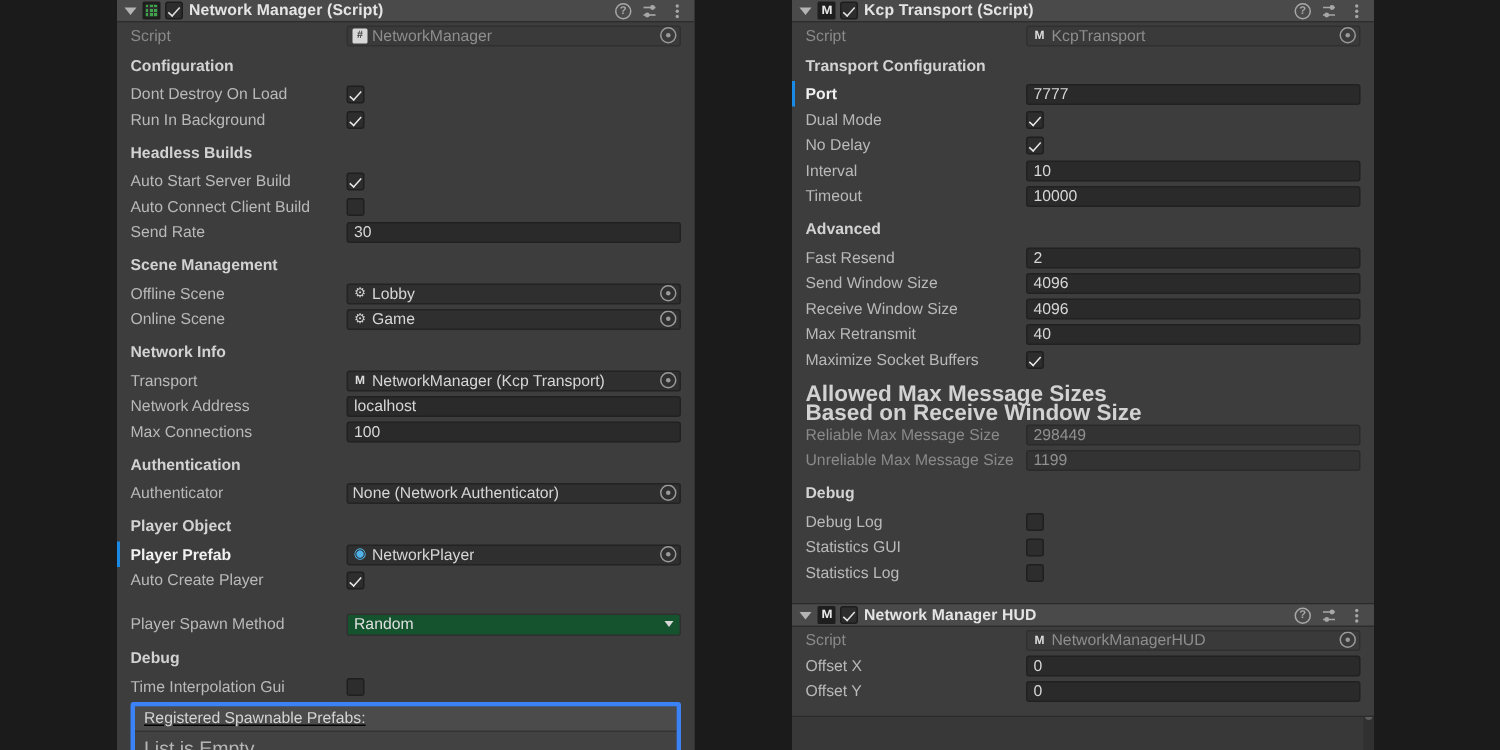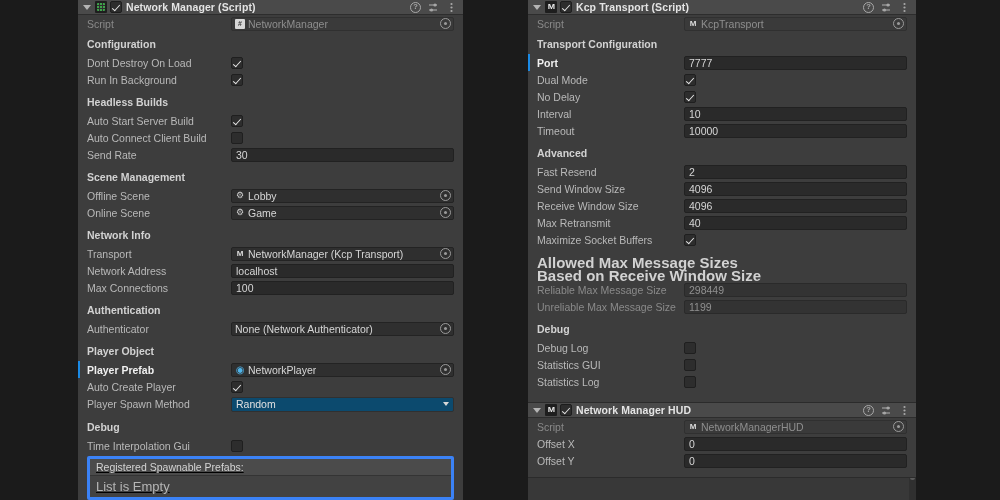--- a/index.html
+++ b/index.html
@@ -96,21 +96,21 @@
   .header-icons { margin-left: auto; display: flex; align-items: center; gap: 7px; padding-right: 6px; }
   .hicon { width: 11px; height: 11px; position: relative; opacity: .85; }
   .hicon.help {
     border: 1.3px solid #b8b8b8; border-radius: 50%;
     font-size: 7.5px; color: #b8b8b8; text-align: center; line-height: 8.5px; font-weight: bold;
   }
   .hicon.preset svg, .hicon.menu svg { display: block; }
 
   
   .row { position: relative; display: flex; align-items: center; height: 17px; padding-left: 9px; }
-  .row.tall { height: 18px; }
+  .row.tall { height: 18px; margin-top: 12px; }
   .section-label {
     font-size: 10.5px; font-weight: bold; color: #d2d2d2;
     white-space: nowrap;
   }
   .section-row { height: 18px; padding-top: 2px; align-items: flex-start; }
   .prop-label {
     font-size: 10.5px; color: #b9b9b9; white-space: nowrap;
     flex: 0 0 auto;
   }
   .prop-label.dim { color: #8a8a8a; }
@@ -178,21 +178,21 @@
   }
   .checkbox.checked::after {
     content: ""; position: absolute;
     left: 3px; top: 1px; width: 3px; height: 7px;
     border: solid #e8e8e8; border-width: 0 1.7px 1.7px 0;
     transform: rotate(42deg);
   }
 
   .dropdown {
     flex: 1 1 auto; height: 15px;
-    background: #0c4a6e; border: 1px solid #303030; border-radius: 2px;
+    background: #14532d; border: 1px solid #303030; border-radius: 2px;
     display: flex; align-items: center; padding: 0 4px;
     font-size: 10.5px; color: #e0e0e0; margin-right: 9px;
   }
   .dropdown .caret {
     margin-left: auto;
     border-left: 3.5px solid transparent;
     border-right: 3.5px solid transparent;
     border-top: 4px solid #d8d8d8;
   }
 

